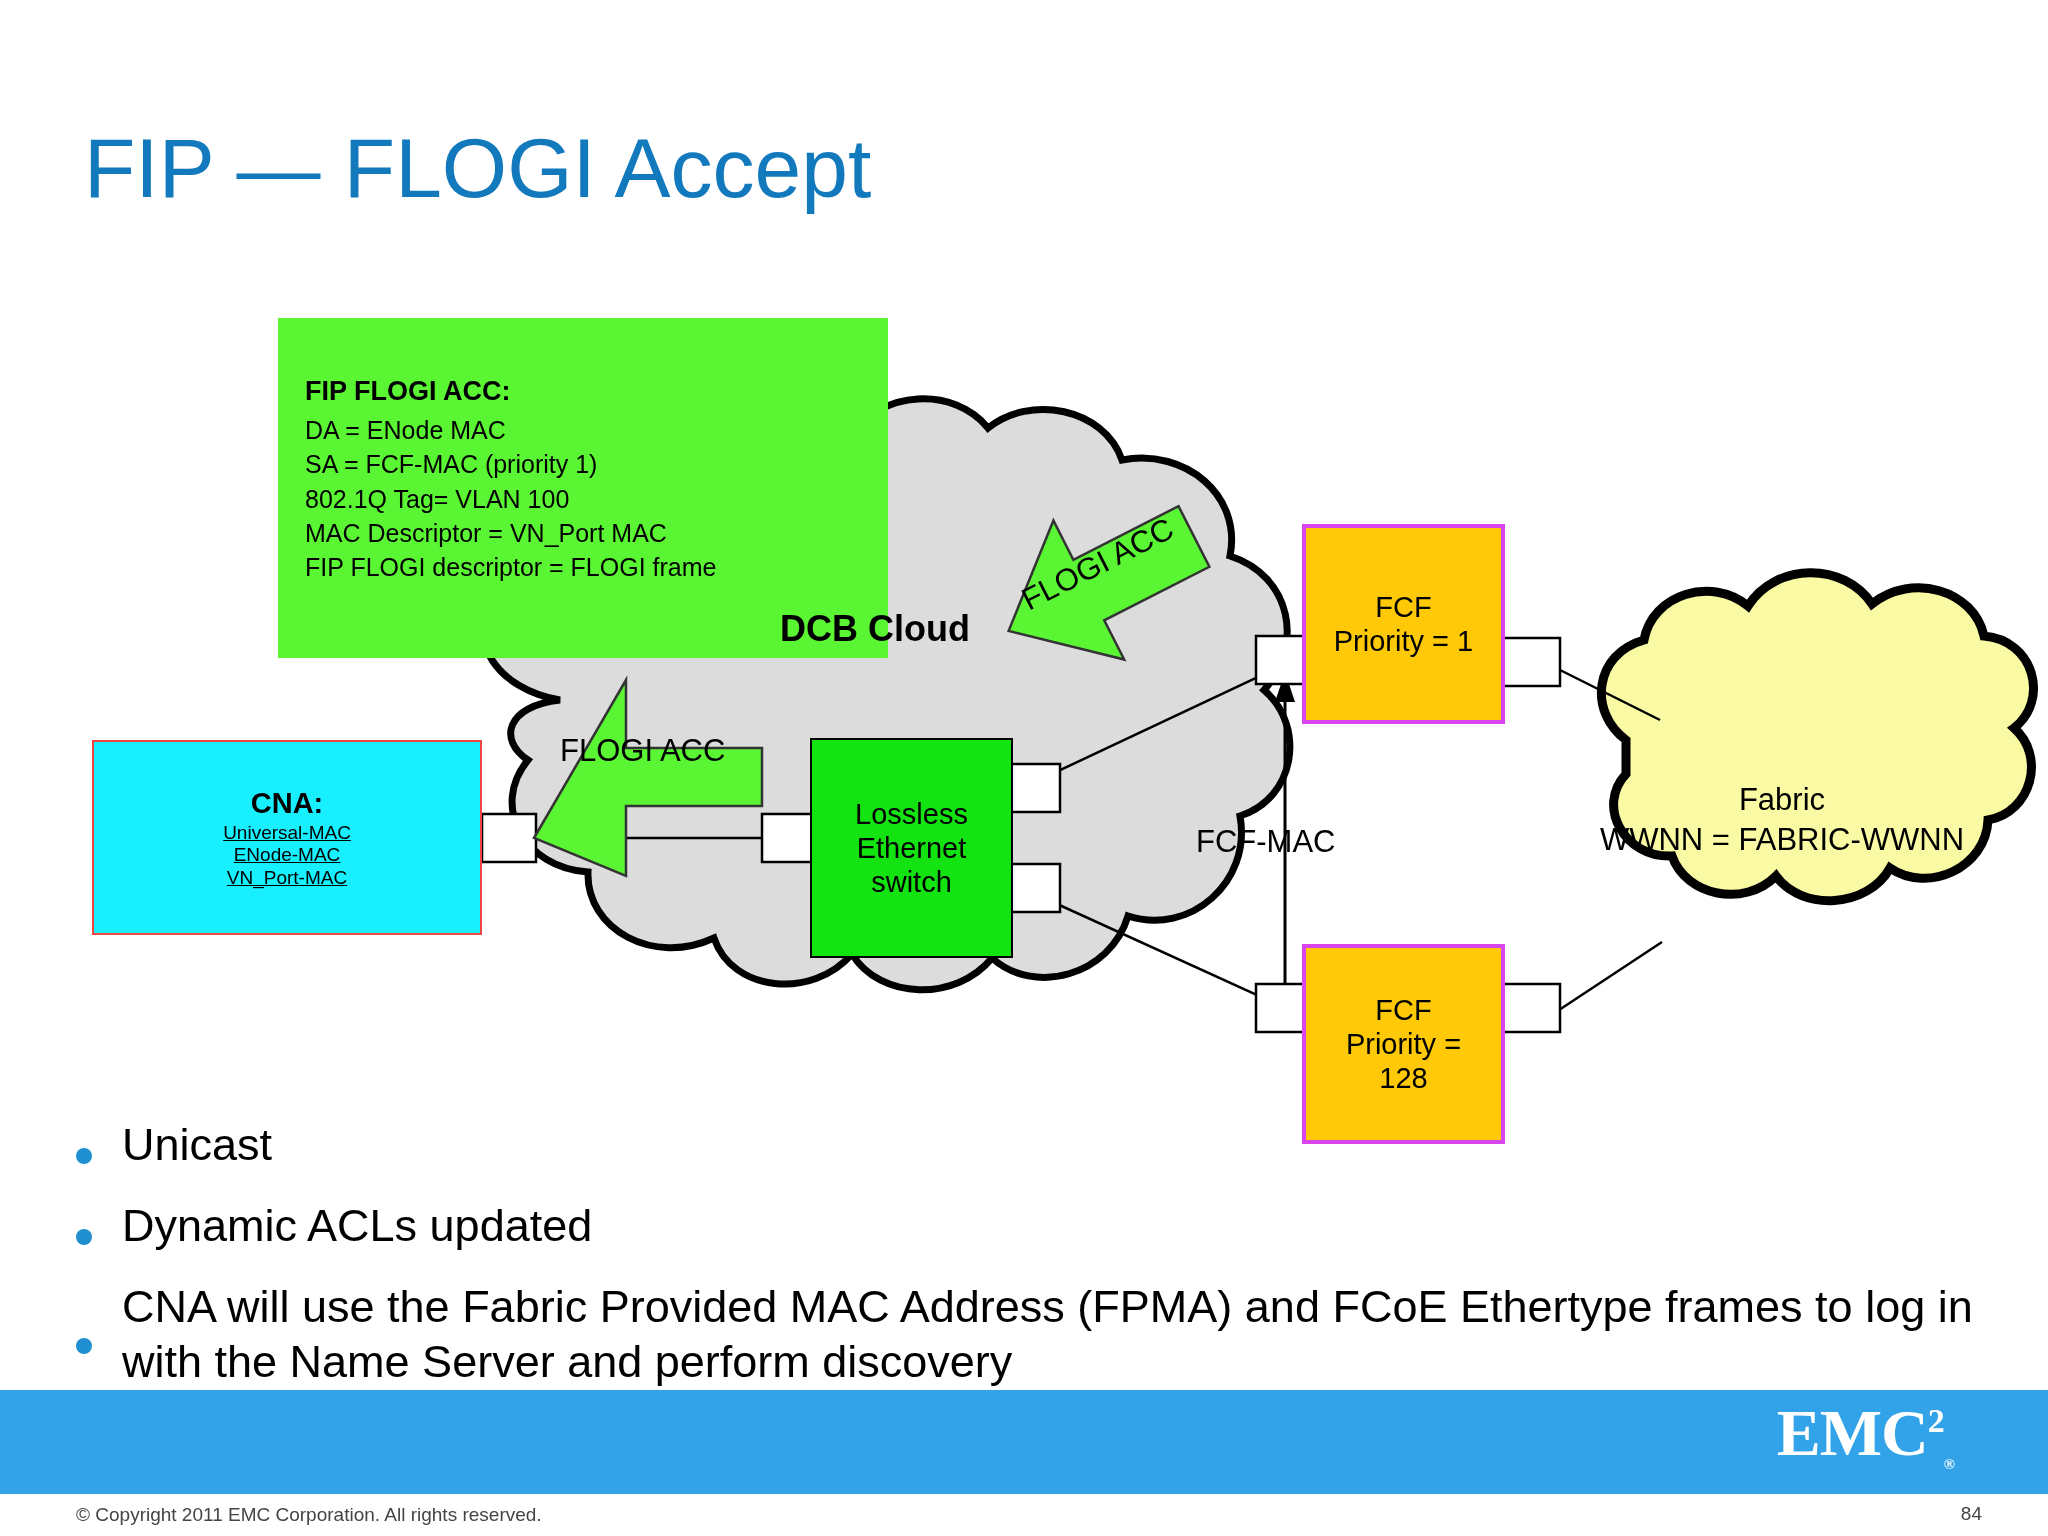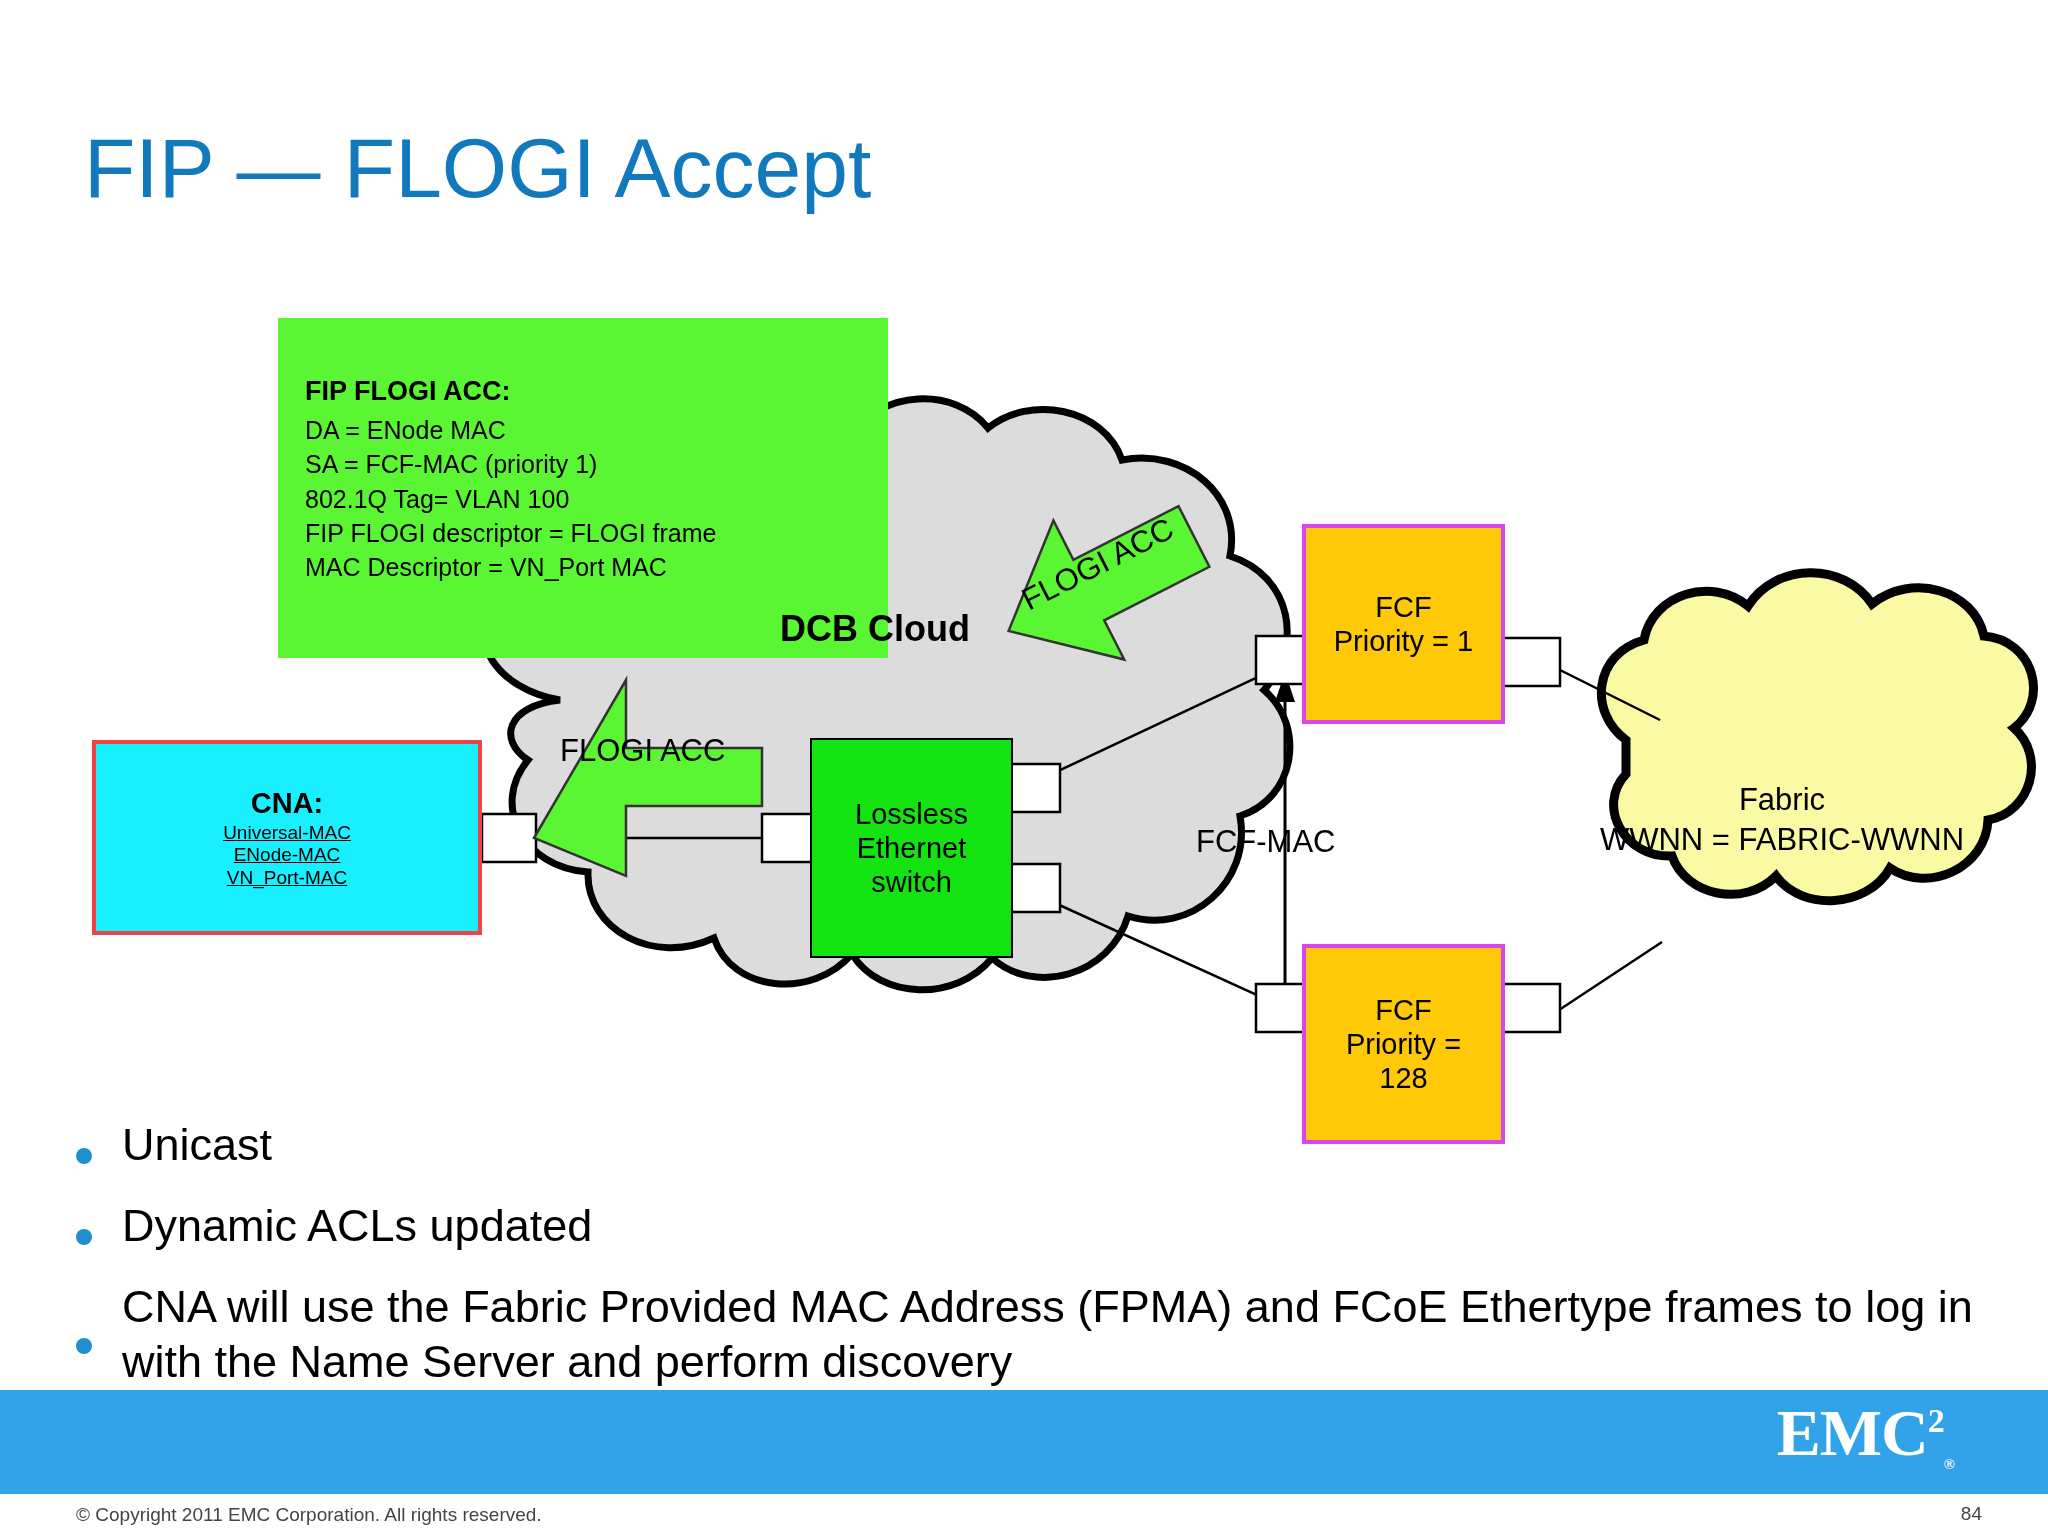--- a/index.html
+++ b/index.html
@@ -61,21 +61,21 @@
     font-size: 25px; color:#000; line-height: 1.37;
     white-space: nowrap;
   }
 
   
   #cna-box {
     position: absolute;
     left: 92px; top: 740px;
     width: 390px; height: 195px;
     background: #18F0FF;
-    border: 4px solid #ef4444;
+    border: 2px solid #ef4444;
     box-sizing: border-box;
   }
   #cna-box .cna-title { font-size: 29px; font-weight: bold; margin-bottom: 2px;}
   #cna-box .cna-ln { font-size: 19px; text-decoration: underline; }
 
   
   #lossless-switch-box {
     position: absolute;
     left: 810px; top: 738px;
     width: 203px; height: 220px;
@@ -272,22 +272,22 @@
   <g transform="rotate(-27 1030 620)">
     <polygon points="1006,620 1096,542 1096,586 1214,586 1214,654 1096,654 1096,698" fill="#5BF633" stroke="#333333" stroke-width="2.5"></polygon>
   </g>
 </svg>
 
 <div id="fip-info-box">
   <div class="hdr">FIP FLOGI ACC:</div>
   <div class="ln">DA = ENode MAC</div>
   <div class="ln">SA = FCF-MAC (priority 1)</div>
   <div class="ln">802.1Q Tag= VLAN 100</div>
+  <div class="ln">MAC Descriptor = VN_Port MAC</div>
   <div class="ln">FIP FLOGI descriptor = FLOGI frame</div>
-  <div class="ln">MAC Descriptor = VN_Port MAC</div>
 </div>
 
 <div id="cna-box" class="box-label">
   <div class="cna-title">CNA:</div>
   <div class="cna-ln">Universal-MAC</div>
   <div class="cna-ln">ENode-MAC</div>
   <div class="cna-ln">VN_Port-MAC</div>
 </div>
 
 <div id="lossless-switch-box" class="box-label">

